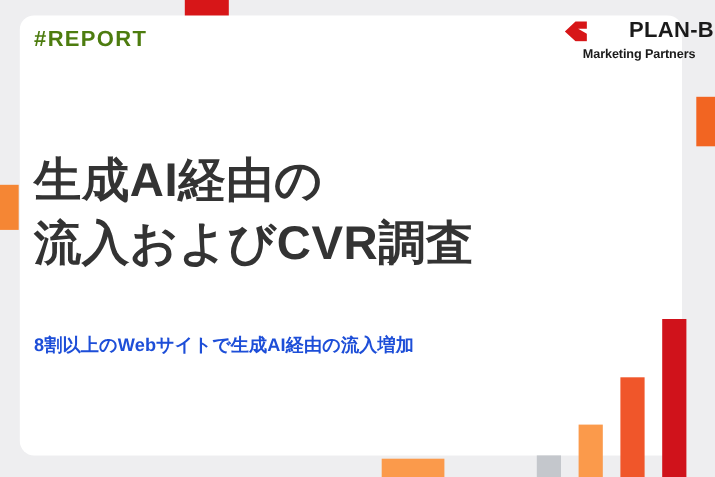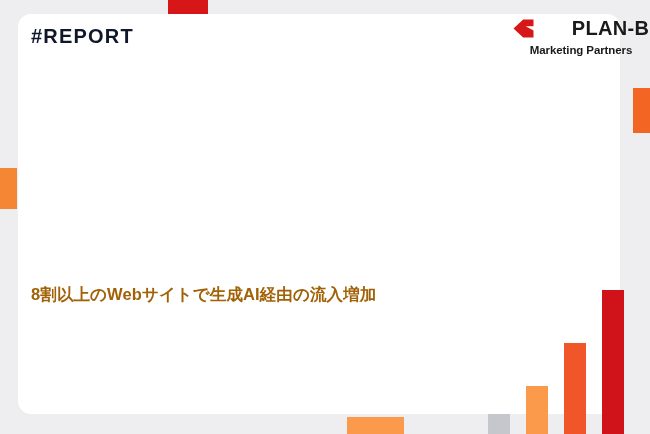--- a/index.html
+++ b/index.html
@@ -65,21 +65,21 @@
   }
 
   
   #report-tag {
     position: absolute;
     left: 31px;
     top: 26px;
     font-size: 20px;
     font-weight: bold;
     letter-spacing: 1.2px;
-    color: #0f172a;
+    color: #4d7c0f;
     line-height: 1;
     white-space: nowrap;
   }
 
   
   #brand {
     position: absolute;
     right: 4px;
     top: 16px;
     width: 130px;
@@ -130,24 +130,24 @@
     color: #333333;
     line-height: 1.33;
     letter-spacing: 0.5px;
     white-space: nowrap;
   }
 
   
   #subtitle {
     position: absolute;
     left: 31px;
-    top: 284px;
+    top: 304px;
     font-size: 16.5px;
     font-weight: bold;
-    color: #a16207;
+    color: #1d4ed8;
     letter-spacing: 0.1px;
     line-height: 1.3;
     white-space: nowrap;
   }
 
   
   #bar-chart {
     position: absolute;
     left: 488px;
     top: 290px;
@@ -175,20 +175,24 @@
   <div id="brand">
     <div id="brand-top">
       <svg id="brand-mark" viewBox="0 0 21 19" aria-hidden="true">
         <path d="M20.5 0.6 L20.5 7.2 L12.6 7.2 L20.5 11.6 L20.5 18.4 L10.2 18.4 L0.5 9.6 L10.2 0.6 Z" fill="#d71618"></path>
       </svg>
       <span id="brand-name">PLAN-B</span>
     </div>
     <div id="brand-tagline">Marketing Partners</div>
   </div>
 
+  <div id="headline">
+    <div class="headline-line">生成AI経由の</div>
+    <div class="headline-line">流入およびCVR調査</div>
+  </div>
 
   <div id="subtitle">8割以上のWebサイトで生成AI経由の流入増加</div>
 
   <div id="bar-chart">
       <div class="bar" style="left: 0px; width: 22px; height: 20px; background: rgb(196, 199, 204);"></div>
       <div class="bar" style="left: 38px; width: 22px; height: 48px; background: rgb(251, 154, 75);"></div>
       <div class="bar" style="left: 76px; width: 22px; height: 91px; background: rgb(240, 86, 42);"></div>
       <div class="bar" style="left: 114px; width: 22px; height: 144px; background: rgb(208, 18, 27);"></div>
     </div>
 

